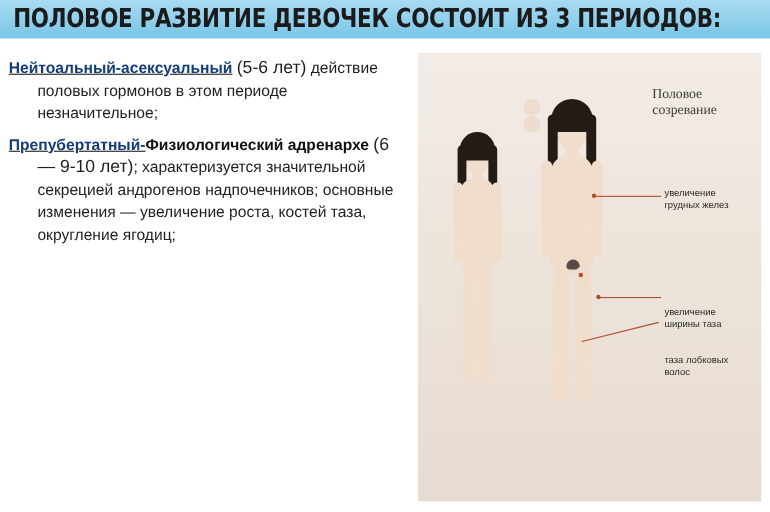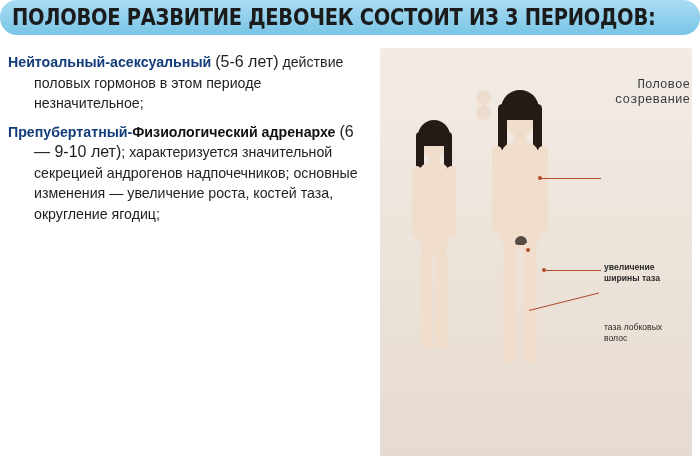--- a/index.html
+++ b/index.html
@@ -23,21 +23,20 @@
   
   .banner {
     position: absolute;
     left: 0;
     top: 0;
     width: 700px;
     height: 35px;
     background: #9fd6ef;
     background: linear-gradient(180deg, #a9dbf2 0%, #8fcfec 55%, #79c5e6 100%);
     overflow: hidden;
-    border-radius: 17px;
   }
   .banner-title {
     position: absolute;
     left: 12px;
     top: 3px;
     font-family: "DejaVu Sans", sans-serif;
     font-weight: bold;
     font-size: 19.5px;
     letter-spacing: -0.3px;
     color: #1b1b1b;
@@ -56,20 +55,21 @@
     font-size: 14.2px;
     line-height: 20.5px;
   }
   .para {
     margin-bottom: 8px;
     text-indent: 0;
     padding-left: 26px;
   }
   .para .lead {
     margin-left: -26px;
+    text-decoration: underline;
   }
   .term {
     color: #123c7a;
     font-weight: bold;
   }
   .term-dark {
     color: #111111;
     font-weight: bold;
     margin-top: 31px;
   }
@@ -86,28 +86,27 @@
     left: 380px;
     top: 48px;
     width: 312px;
     height: 408px;
     background: #efe7df;
     background: linear-gradient(180deg, #f3ece6 0%, #ece3da 50%, #e6dbd0 100%);
     overflow: hidden;
   }
   .panel-title {
     position: absolute;
-    left: 228px;
+    left: 213px;
     top: 30px;
     width: 82px;
     font-size: 12.5px;
     line-height: 15px;
     color: #3a3a3a;
-    font-family: Liberation Mono, monospace;
-    text-align: right;
+    font-family: Liberation Serif, serif;
   }
 
   
   .figure {
     position: absolute;
   }
   .fig-girl { left: 18px; top: 72px; }
   .fig-woman { left: 96px; top: 42px; }
 
   .skin {
@@ -229,24 +228,25 @@
 
       <div class="skin" style="left:27px; top:152px; width:14px; height:118px; border-radius:7px;"></div>
       <div class="skin" style="left:47px; top:152px; width:14px; height:118px; border-radius:7px;"></div>
 
       <div class="skin" style="left:26px; top:266px; width:15px; height:7px; border-radius:4px;"></div>
       <div class="skin" style="left:47px; top:266px; width:15px; height:7px; border-radius:4px;"></div>
     </div>
 
     <div class="dot" style="left:158px; top:128px;"></div>
     <div class="leader" style="left:161px; top:130px; width:60px;"></div>
+    <div class="callout" style="left:224px; top:122px;">увеличение грудных желез</div>
 
     <div class="dot" style="left:162px; top:220px;"></div>
     <div class="leader" style="left:165px; top:222px; width:56px;"></div>
-    <div class="callout" style="left:224px; top:214px;font-weight:bold;">увеличение ширины таза</div>
+    <div class="callout" style="left:224px; top:230px;">увеличение ширины таза</div>
 
     <div class="dot" style="left:146px; top:200px;"></div>
     <div class="leader" style="left:149px; top:262px; width:72px; transform:rotate(-14deg); transform-origin:left center;"></div>
     <div class="callout" style="left:224px; top:274px;">таза лобковых волос</div>
 
   </div>
 
   <div class="bottom-strip"></div>
 
 </div>

